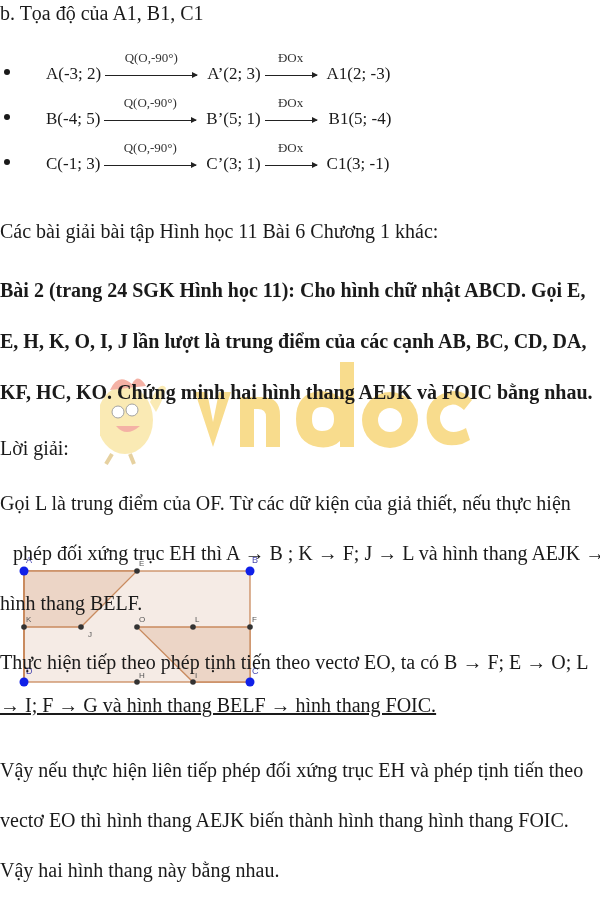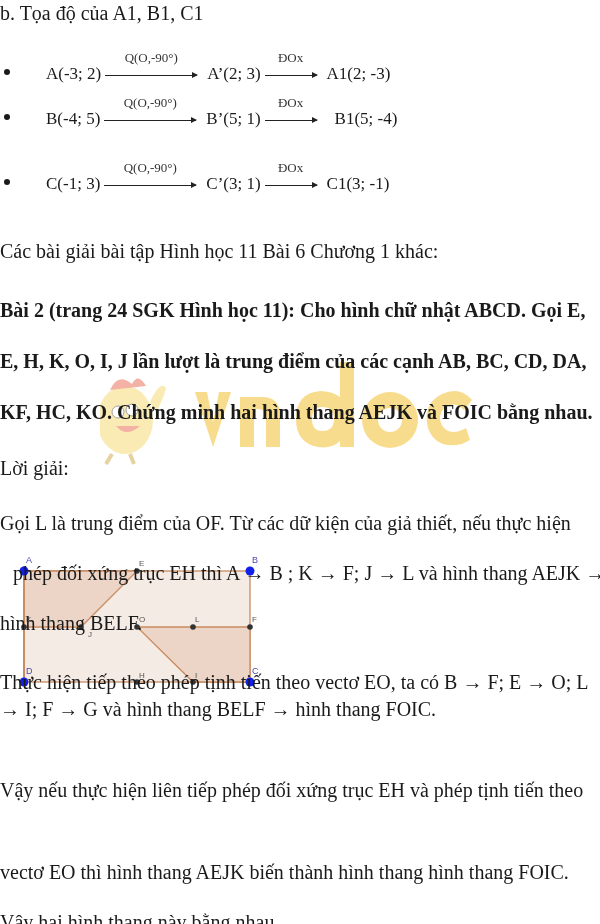--- a/index.html
+++ b/index.html
@@ -30,25 +30,25 @@
   <span style="margin-left:6px;">A’(2; 3)</span>
   <span class="arrow"><span class="lbl">ĐOx</span><span class="shaft" style="width:52px;"></span></span>
   <span style="margin-left:6px;">A1(2; -3)</span>
 </div>
 <div class="bullet-row txt" style="top:67px;">
   <span class="bullet"></span>
   <span style="margin-left:16px;">B(-4; 5)</span>
   <span class="arrow"><span class="lbl">Q(O,-90°)</span><span class="shaft" style="width:92px;"></span></span>
   <span style="margin-left:6px;">B’(5; 1)</span>
   <span class="arrow"><span class="lbl">ĐOx</span><span class="shaft" style="width:52px;"></span></span>
-  <span style="margin-left:14px;">B1(5; -4)</span>
+  <span style="margin-left:8px;">B1(5; -4)</span>
 </div>
 <div class="bullet-row txt" style="top:92px;">
   <span class="bullet"></span>
-  <span style="margin-left:16px;margin-top:20px;">C(-1; 3)</span>
+  <span style="margin-left:16px;">C(-1; 3)</span>
   <span class="arrow"><span class="lbl">Q(O,-90°)</span><span class="shaft" style="width:92px;"></span></span>
   <span style="margin-left:6px;">C’(3; 1)</span>
   <span class="arrow"><span class="lbl">ĐOx</span><span class="shaft" style="width:52px;"></span></span>
   <span style="margin-left:6px;">C1(3; -1)</span>
 </div>
 
 <div class="line txt" style="top:138px;">Các bài giải bài tập Hình học 11 Bài 6 Chương 1 khác:</div>
 
 <div class="line bold justify txt" style="top:175px;">Bài 2 (trang 24 SGK Hình học 11): Cho hình chữ nhật ABCD. Gọi E,</div>
 <div class="line bold justify txt" style="top:204px;">E, H, K, O, I, J lần lượt là trung điểm của các cạnh AB, BC, CD, DA,</div>
@@ -78,24 +78,24 @@
       <path d="M140,85 v-50 h22 q18,0 18,18 v32 h-14 v-30 q0,-8 -8,-8 h-4 v38 z"></path>
       <path d="M240,0 h14 v85 h-14 v-6 q-8,8 -22,6 q-22,-4 -22,-28 q0,-26 24,-28 q12,0 20,6 z M222,45 q-10,0 -10,12 q0,12 10,12 q12,0 12,-12 q0,-12 -12,-12 z"></path>
       <circle cx="290" cy="58" r="28"></circle>
       <circle cx="290" cy="58" r="12" fill="#fff"></circle>
       <path d="M372,38 q-12,-14 -30,-6 q-20,10 -14,34 q8,22 34,16 l8,-4 l-4,-12 q-14,8 -22,0 q-8,-10 0,-20 q10,-8 20,2 z"></path>
     </g>
   </svg>
 </div>
 
 <div class="line justify txt" style="top:393px;">Thực hiện tiếp theo phép tịnh tiến theo vectơ EO, ta có B → F; E → O; L</div>
-<div class="line txt" style="top:398px;">→ I; F → G và hình thang BELF → hình thang FOIC.</div>
+<div class="line txt" style="top:414px;text-decoration:underline;">→ I; F → G và hình thang BELF → hình thang FOIC.</div>
 
 <div class="line justify txt" style="top:457px;">Vậy nếu thực hiện liên tiếp phép đối xứng trục EH và phép tịnh tiến theo</div>
-<div class="line justify txt" style="top:485px;margin-top:32px;">vectơ EO thì hình thang AEJK biến thành hình thang hình thang FOIC.</div>
+<div class="line justify txt" style="top:485px;">vectơ EO thì hình thang AEJK biến thành hình thang hình thang FOIC.</div>
 <div class="line txt" style="top:513px;">Vậy hai hình thang này bằng nhau.</div>
 
 <div class="diagram">
   <svg width="280" height="160" viewBox="0 540 280 160">
     <rect x="24" y="571" width="226" height="111" fill="#f5ebe5" stroke="#c98b5f" stroke-width="1.3"></rect>
     <polygon points="24,571 137,571 81,627 24,627" fill="#ecd5c6" stroke="#c98b5f" stroke-width="1.3"></polygon>
     <polygon points="137,627 250,627 250,682 193,682" fill="#ecd5c6" stroke="#c98b5f" stroke-width="1.3"></polygon>
     <line x1="24" y1="571" x2="24" y2="682" stroke="#c98b5f" stroke-width="2"></line>
 
     <g fill="#333333">

